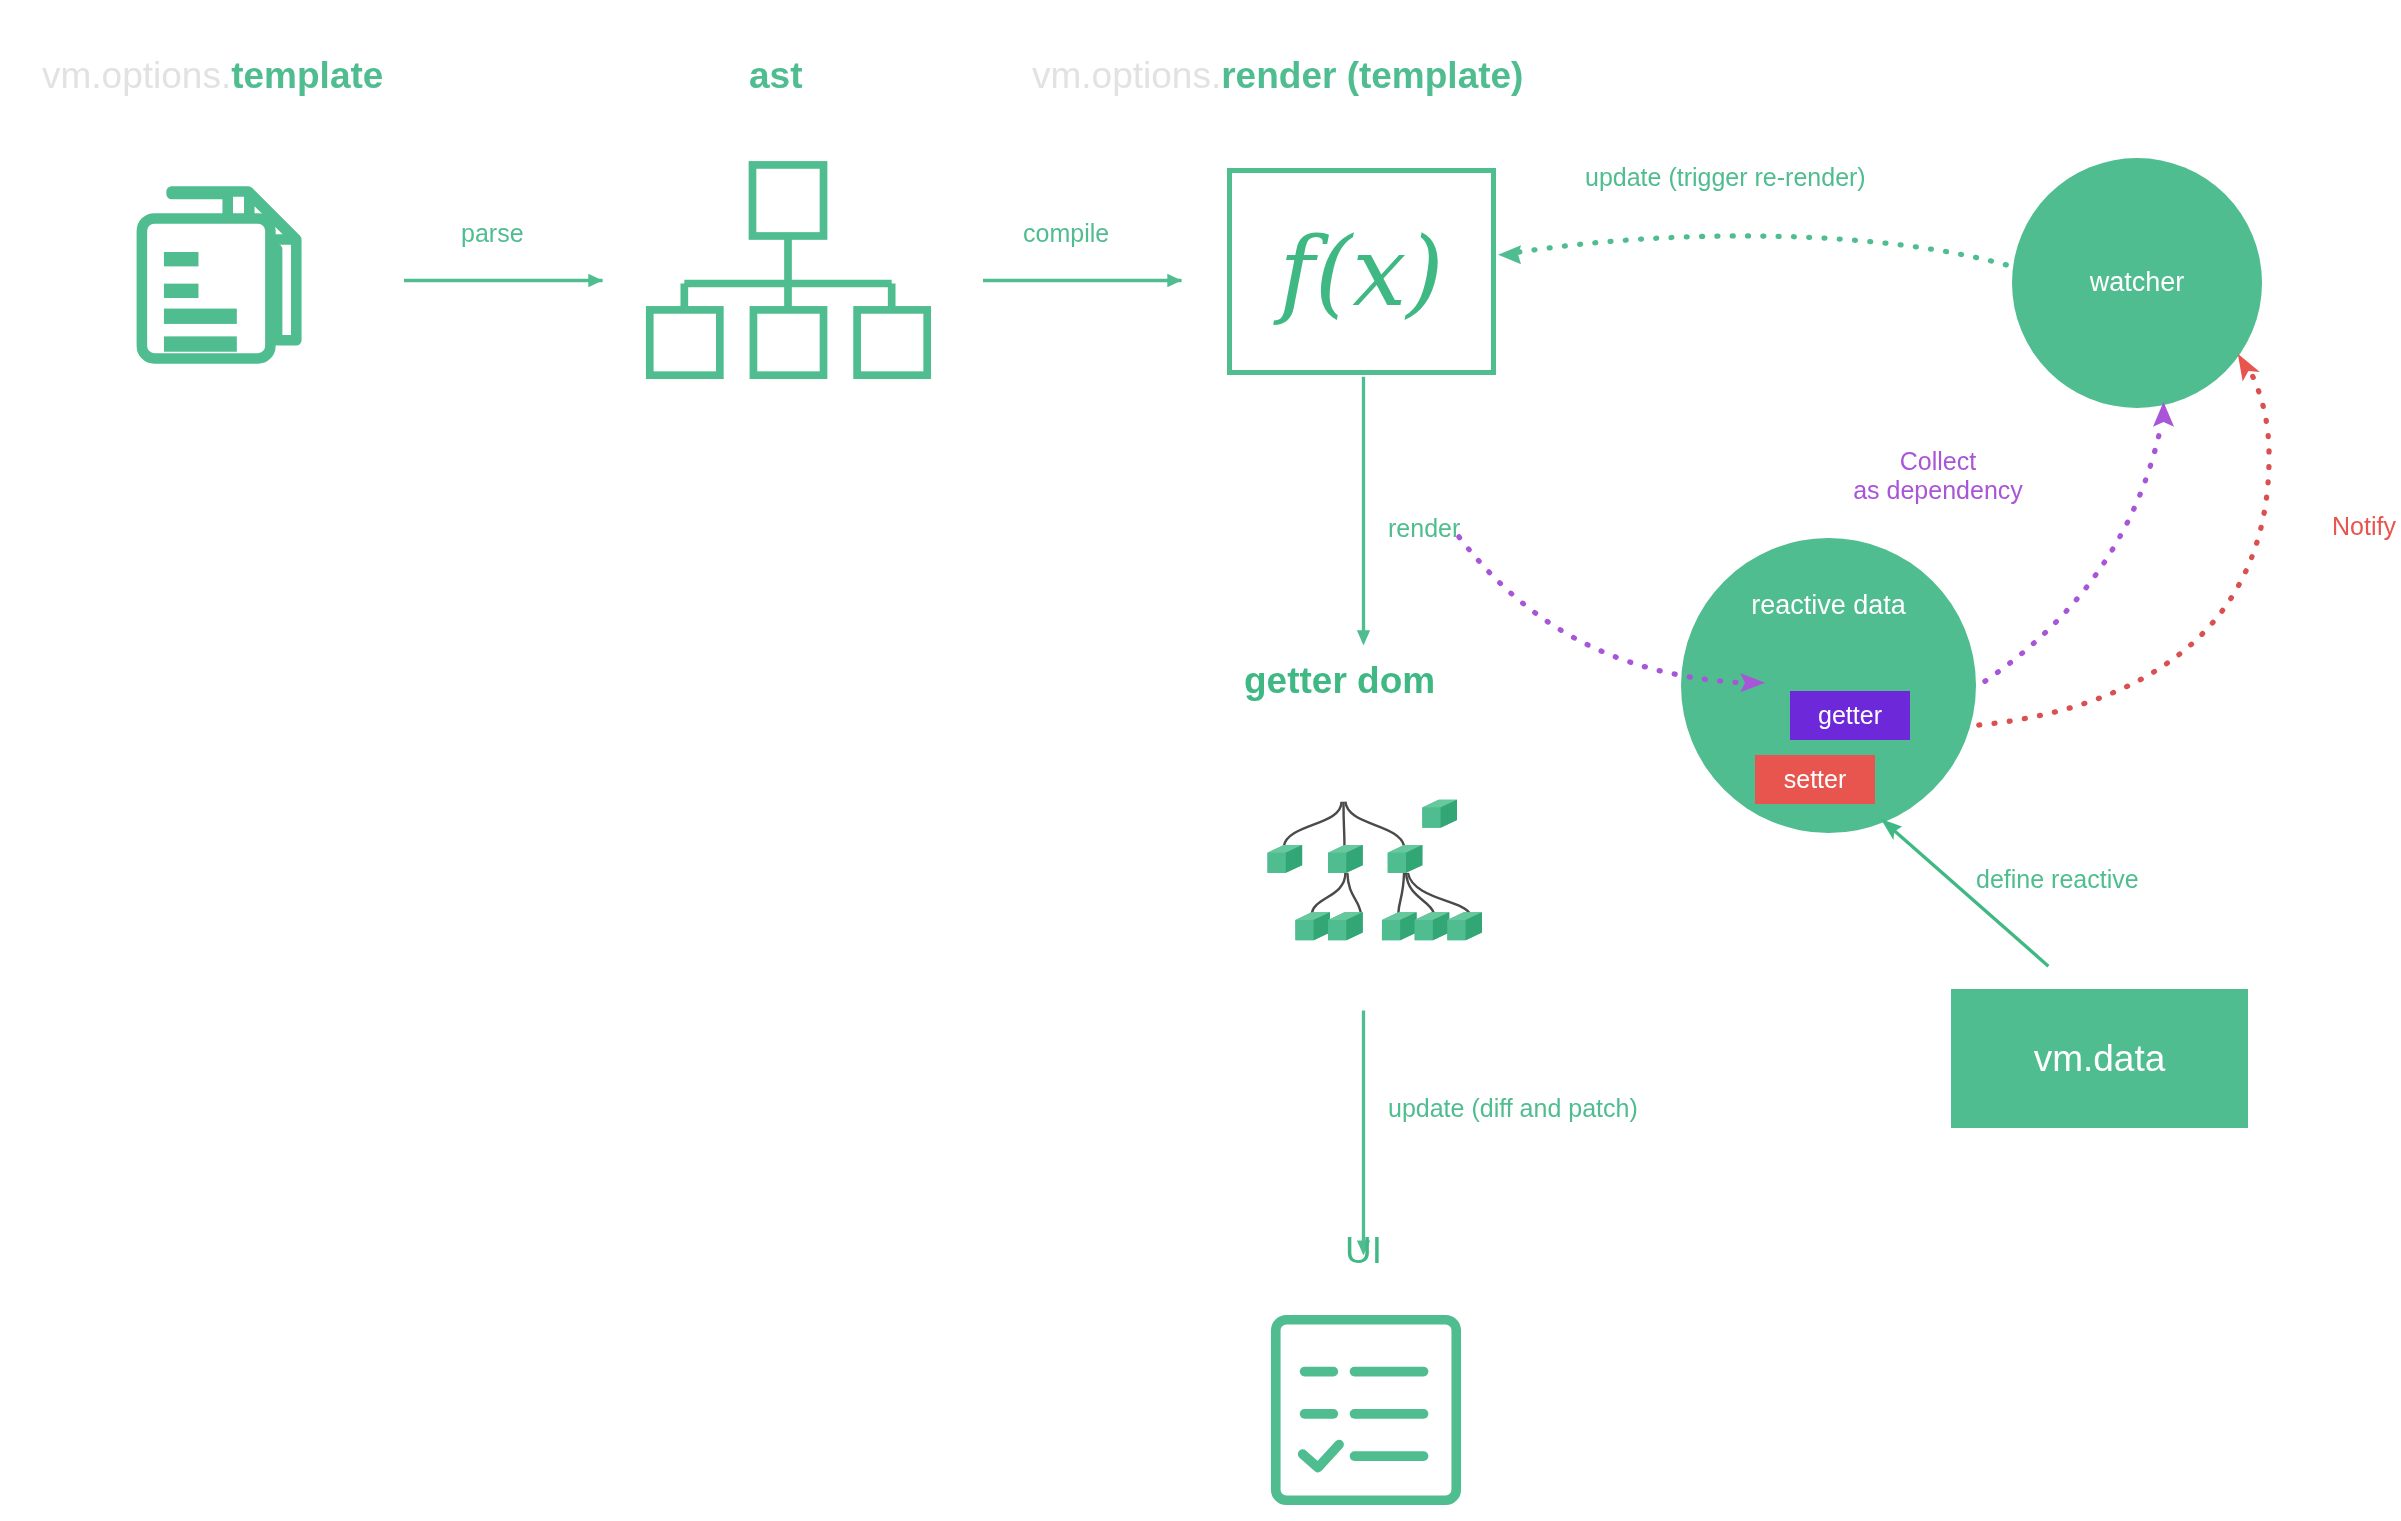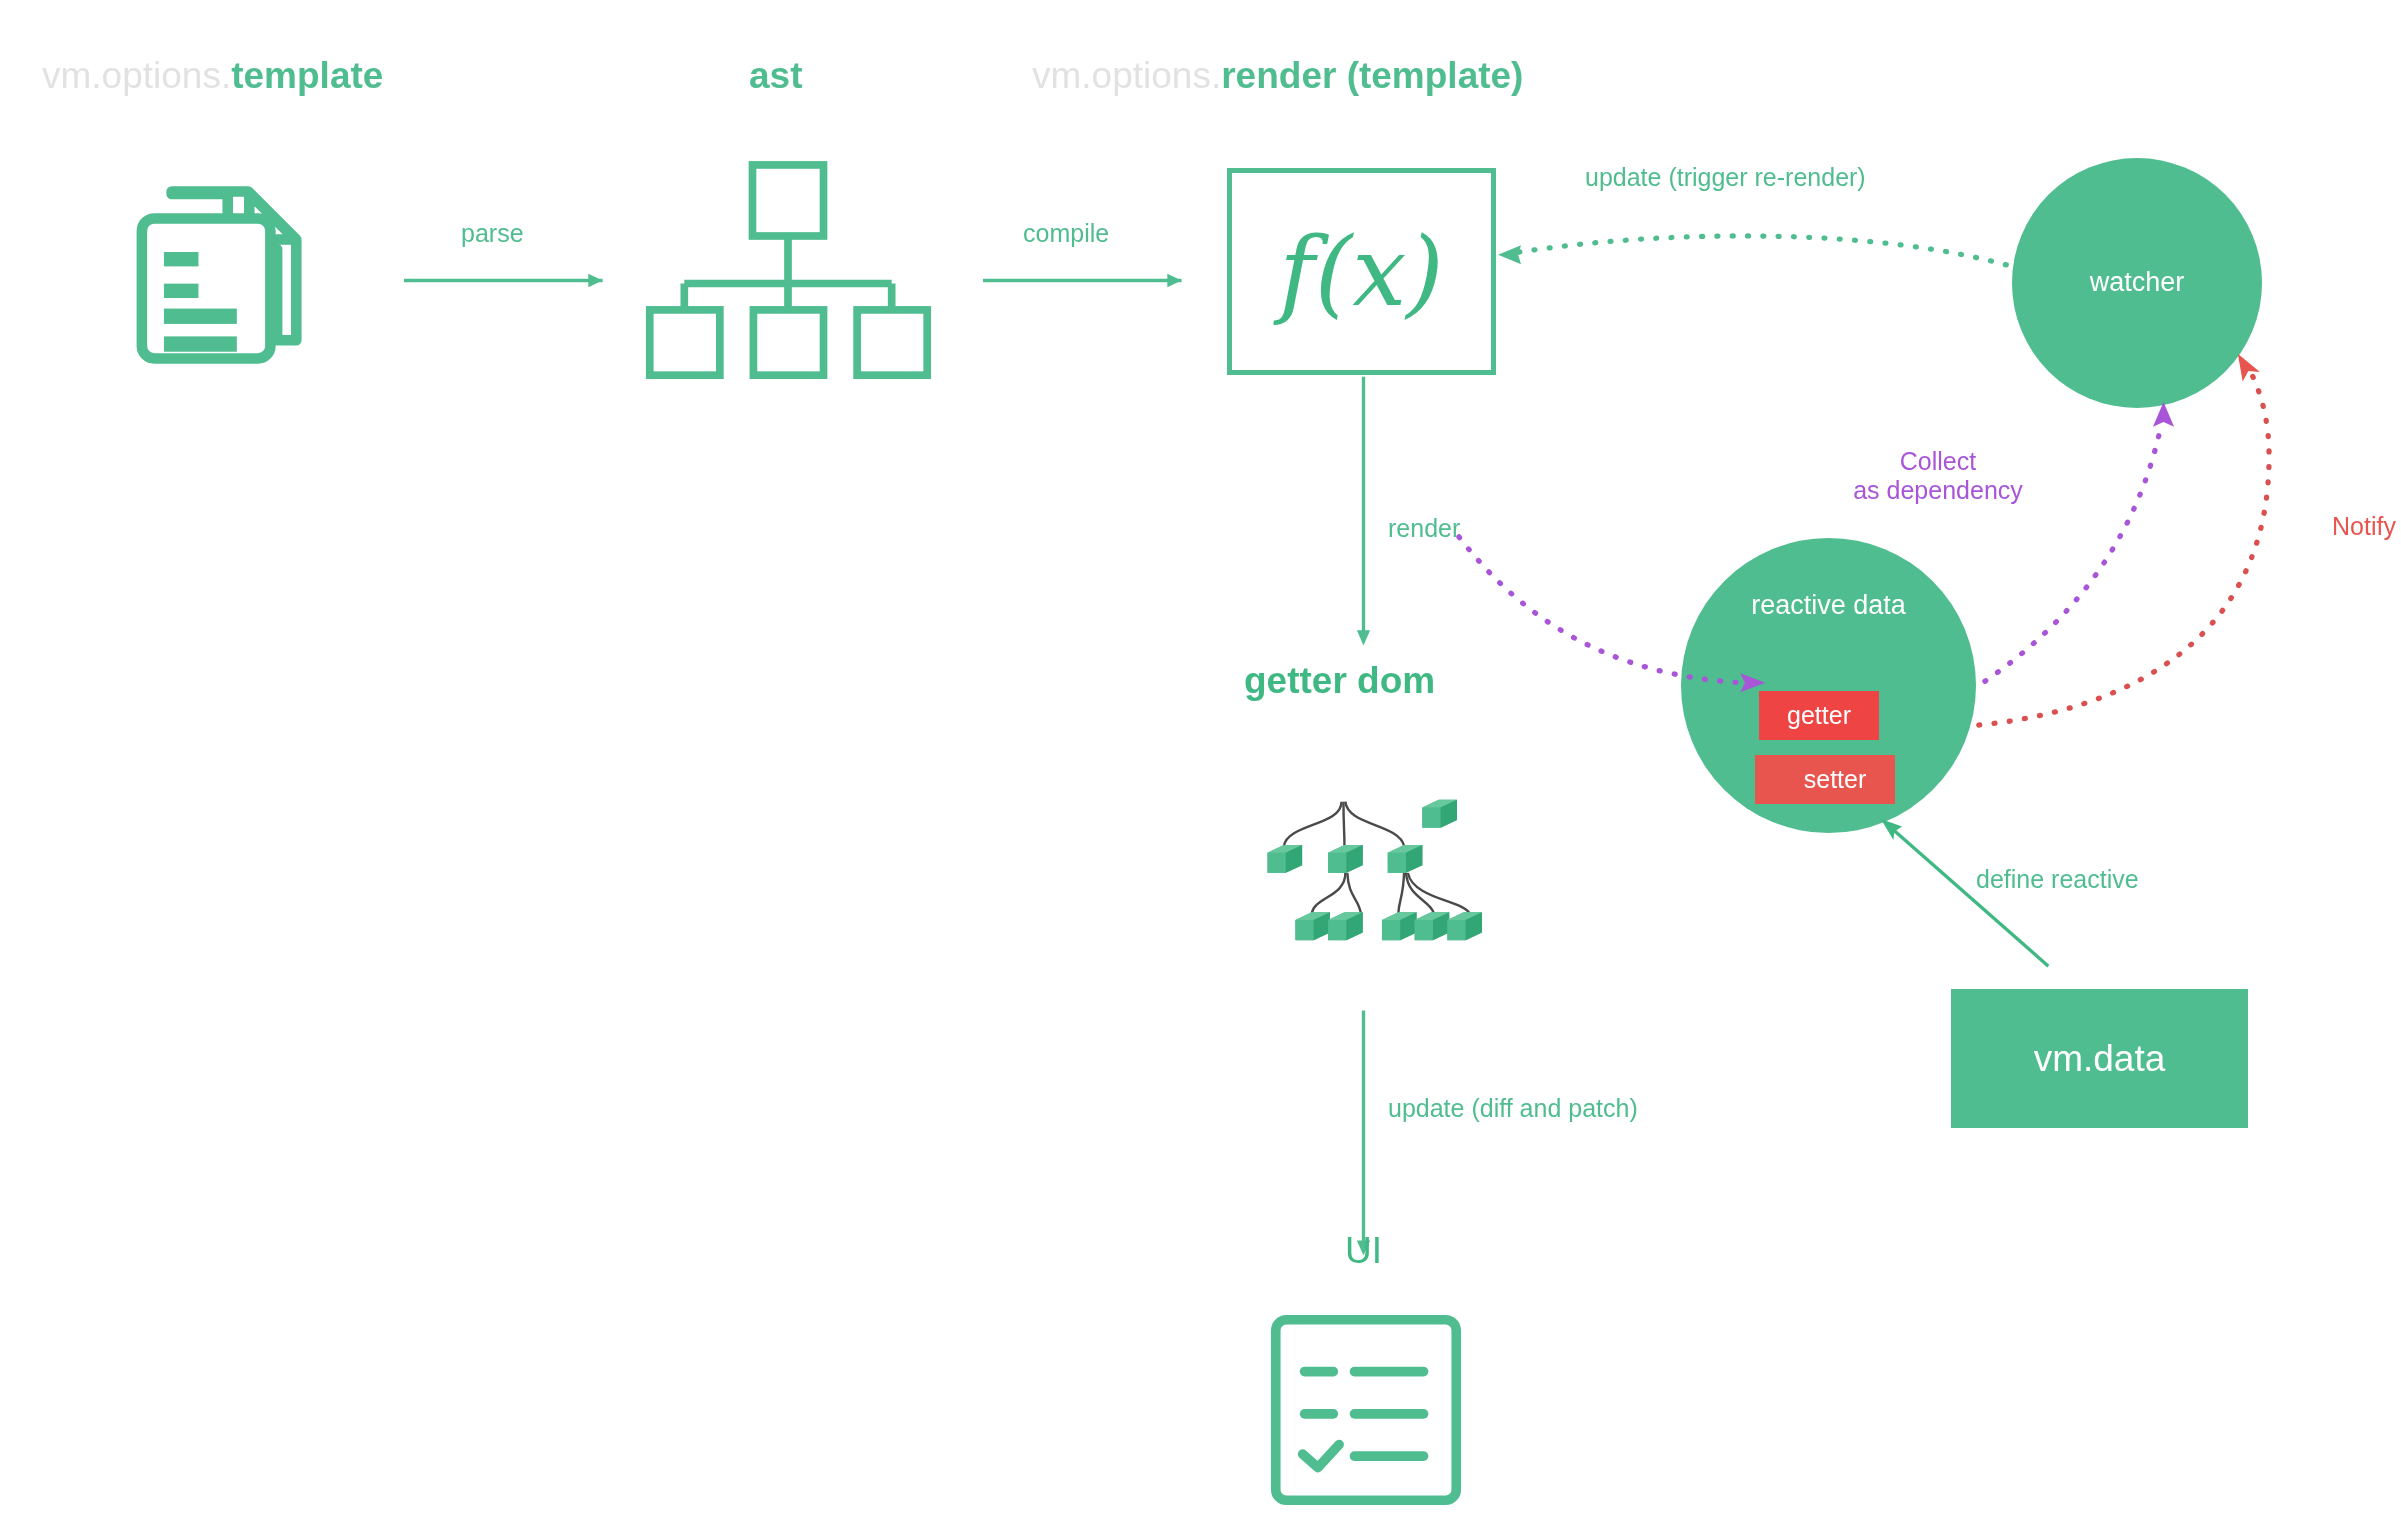--- a/index.html
+++ b/index.html
@@ -62,21 +62,21 @@
   }
   .chip {
     position: absolute;
     color: #ffffff;
     font-size: 25px;
     display: flex;
     align-items: center;
     justify-content: center;
     line-height: 1;
   }
-  .chip.getter { background: #ef4444; }
+  .chip.getter { background: #6d28d9; margin-left: 31px; }
   .chip.setter { background: #e8554e; }
 
   .solid-box {
     background: #4fbd8f;
     display: flex;
     align-items: center;
     justify-content: center;
     color: #ffffff;
     font-size: 37px;
   }
@@ -245,21 +245,21 @@
     <svg width="538" height="86" viewBox="0 0 1120 180">
       <path d="M1110 130 C830 44, 380 44, 50 96" fill="none" stroke="#4fbd8f" stroke-width="11" stroke-linecap="round" stroke-dasharray="2 30"></path>
       <path d="M16 100 l48 -20 l-6 20 l6 20 z" fill="#4fbd8f"></path>
     </svg>
   </div>
   <div class="abs edge-label" style="left:1585px; top:163px;">update (trigger re-render)</div>
 
   <div class="abs circle" style="left:1681px; top:538px; width:295px; height:295px;">
     <div class="circle-label" style="top:52px;">reactive data</div>
     <div class="chip getter" style="left:78px; top:153px; width:120px; height:49px;">getter</div>
-    <div class="chip setter" style="left:74px; top:217px; width:120px; height:49px;padding-left:20px;">setter</div>
+    <div class="chip setter" style="left:74px; top:217px; width:120px; height:49px;">setter</div>
   </div>
 
   <div class="abs" style="left:1455px; top:533px;">
     <svg width="317" height="168" viewBox="0 0 660 350">
       <path d="M8 8 C140 180, 320 296, 598 312" fill="none" stroke="#a855d8" stroke-width="11" stroke-linecap="round" stroke-dasharray="2 30"></path>
       <path d="M646 312 l-52 -20 l10 20 l-10 20 z" fill="#a855d8"></path>
     </svg>
   </div>
 
   <div class="abs" style="left:1979px; top:399px;">

